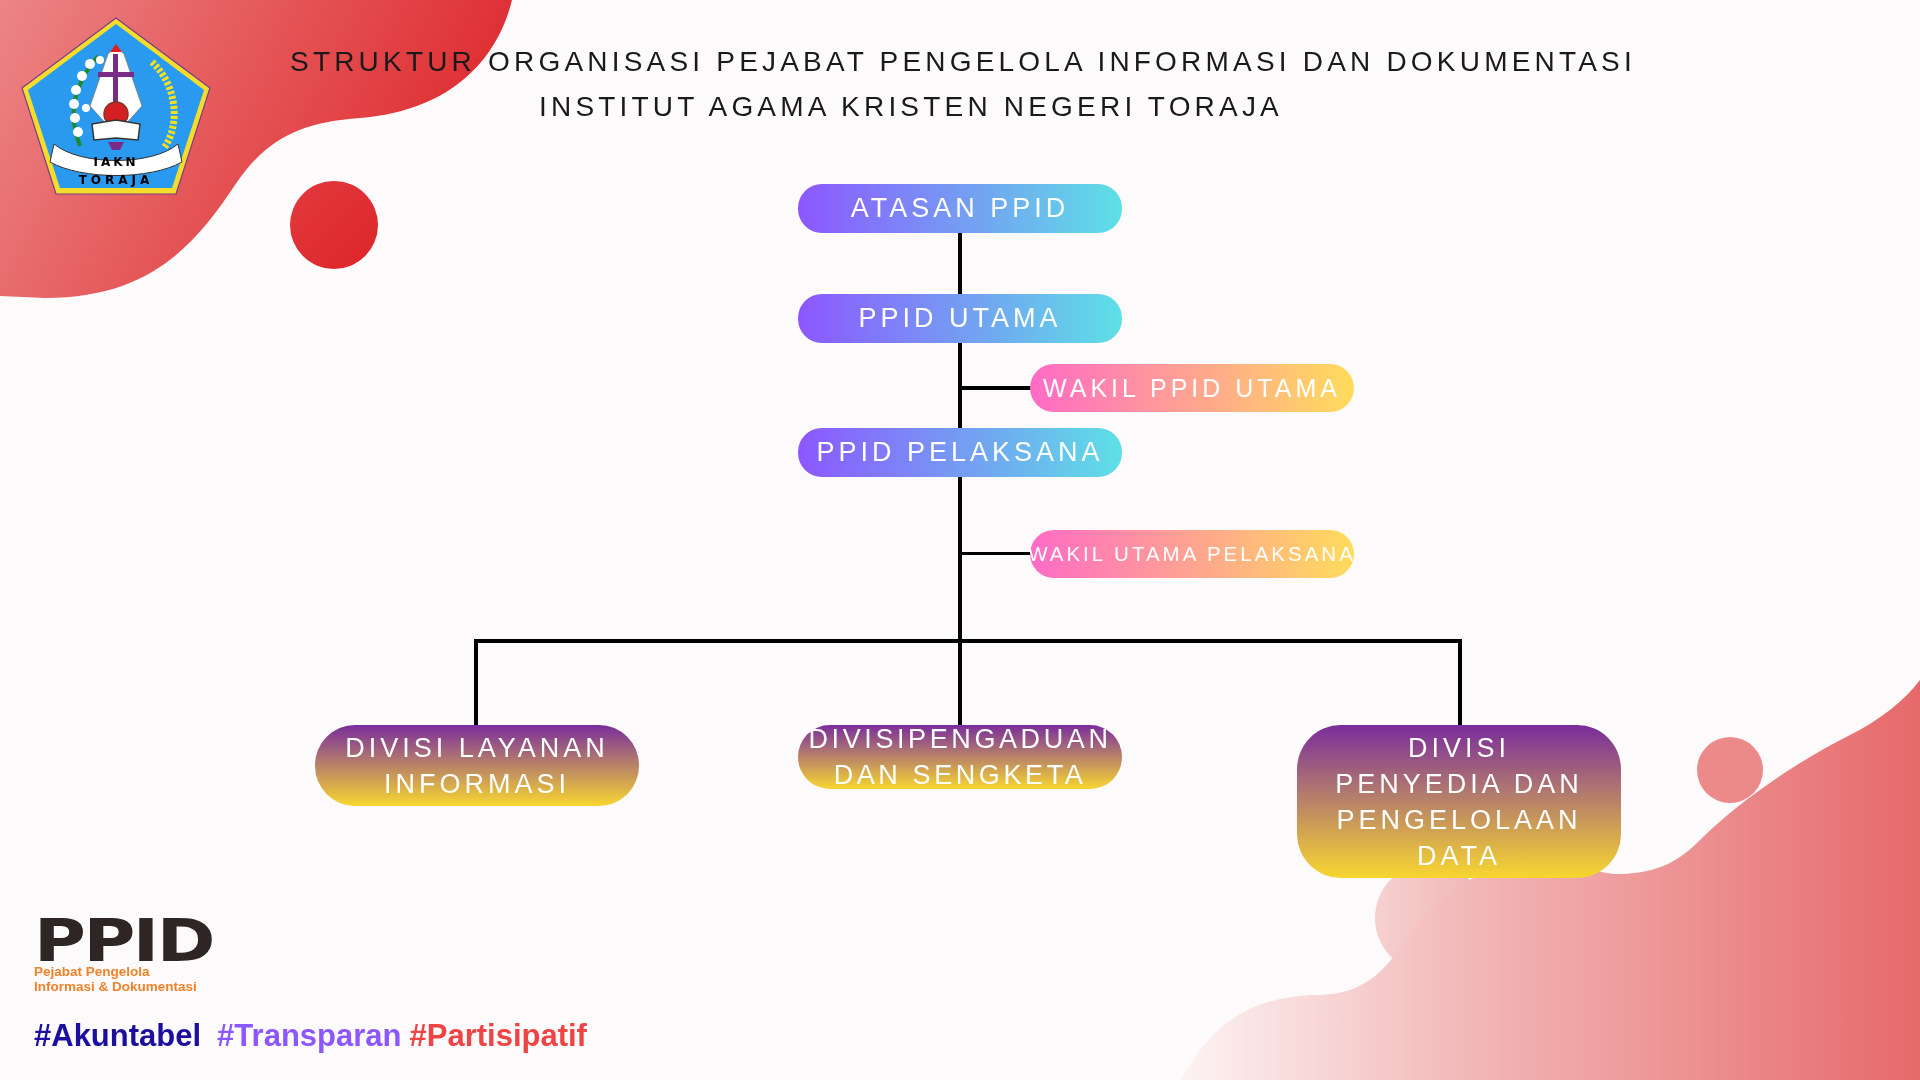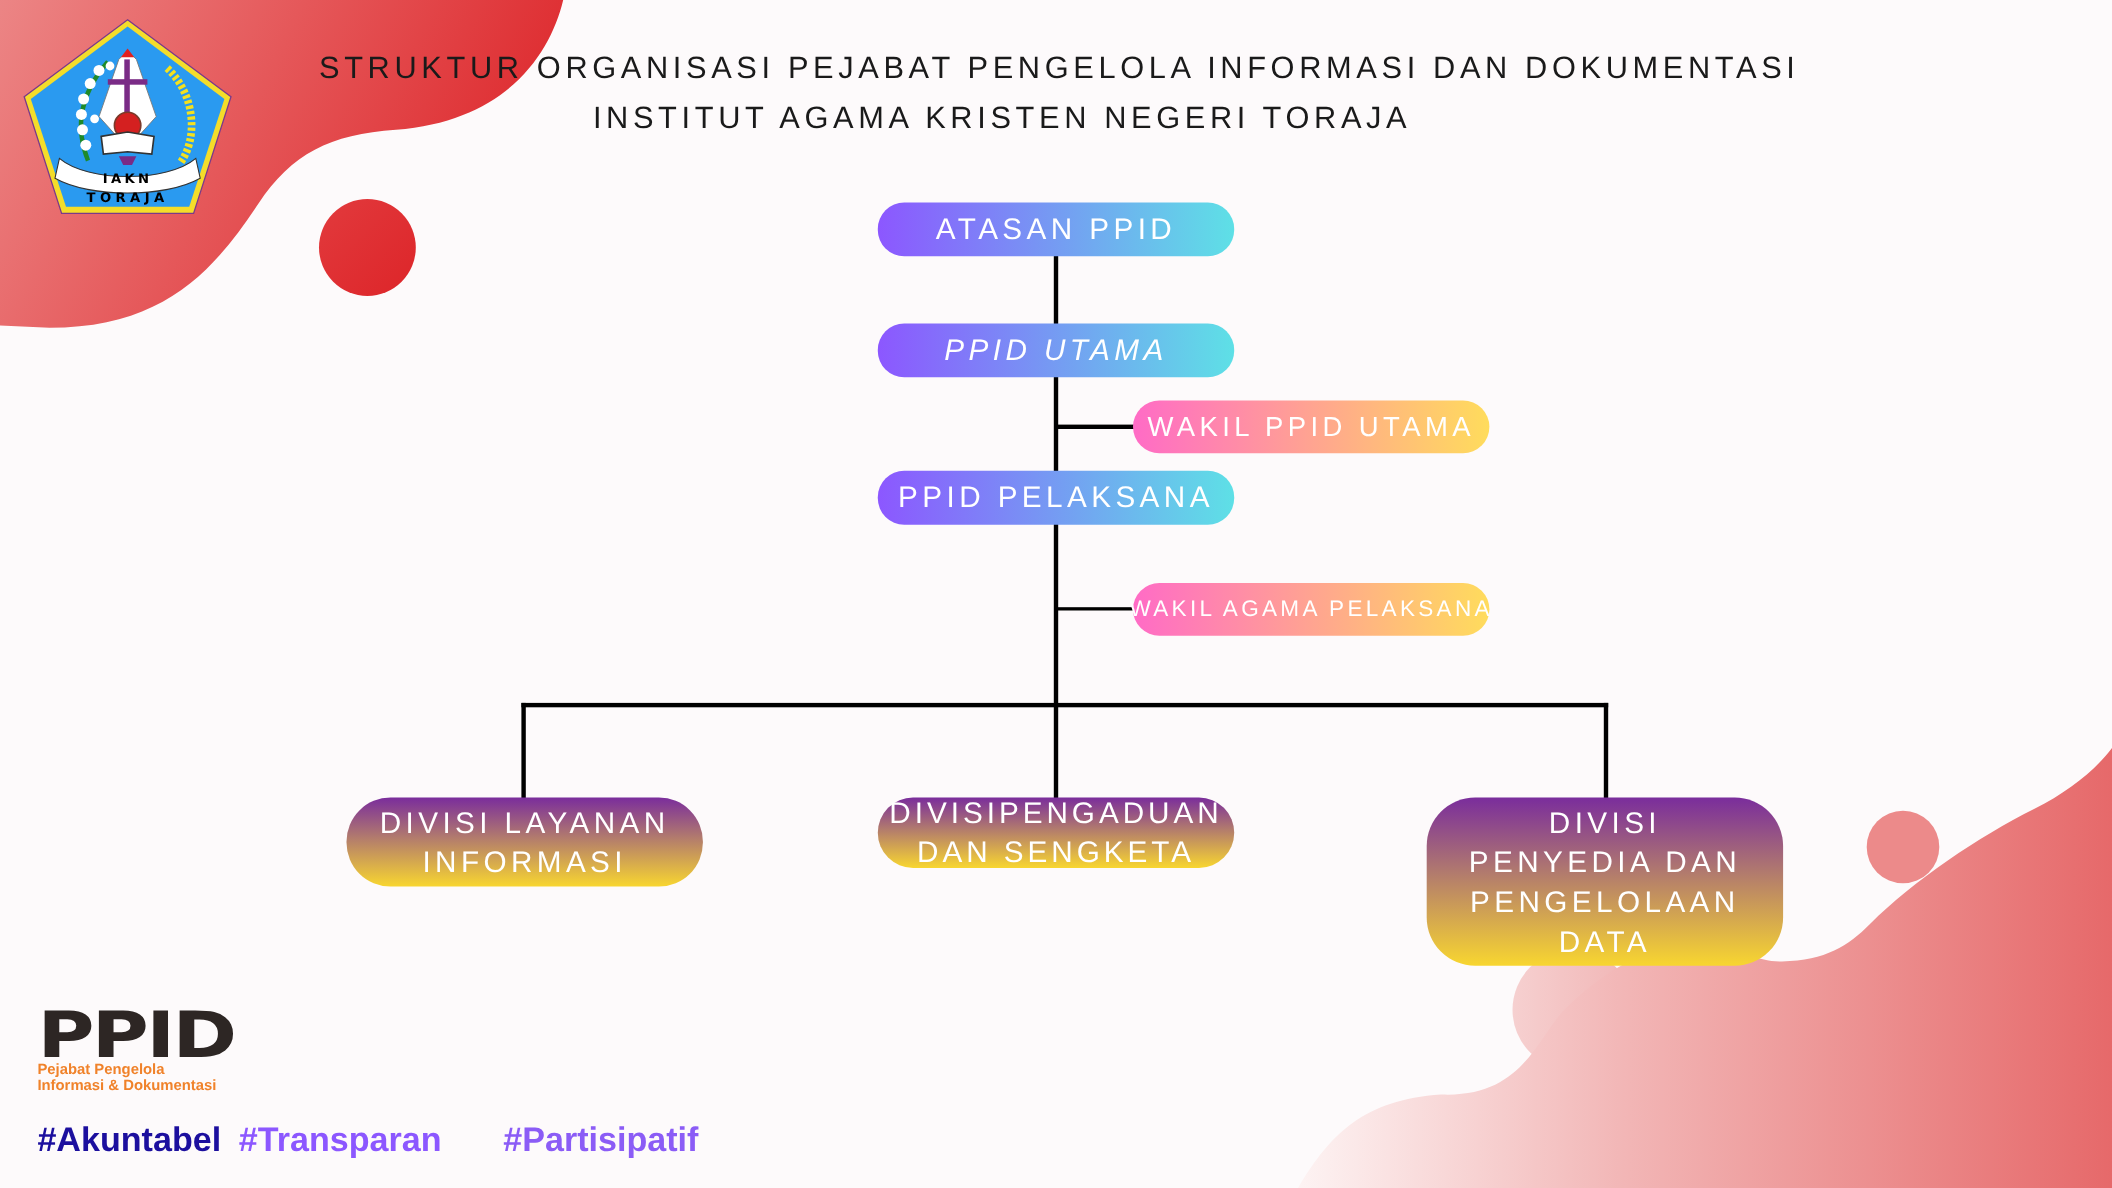--- a/index.html
+++ b/index.html
@@ -114,28 +114,28 @@
 <div class="title-line title-2">INSTITUT AGAMA KRISTEN NEGERI TORAJA</div>
 
 <div class="line" style="left:958px;top:232px;width:4px;height:494px;"></div>
 <div class="line" style="left:960px;top:386px;width:72px;height:4px;"></div>
 <div class="line" style="left:960px;top:552px;width:72px;height:3px;"></div>
 <div class="line" style="left:474px;top:639px;width:988px;height:4px;"></div>
 <div class="line" style="left:474px;top:639px;width:4px;height:87px;"></div>
 <div class="line" style="left:1458px;top:639px;width:4px;height:87px;"></div>
 
 <div class="node blue" style="top:184px;">ATASAN PPID</div>
-<div class="node blue" style="top:294px;font-style:italic;">PPID UTAMA</div>
+<div class="node blue" style="top:294px;">PPID UTAMA</div>
 <div class="node pink" style="top:364px;font-size:25px;">WAKIL PPID UTAMA</div>
 <div class="node blue" style="top:428px;text-align:center;">PPID PELAKSANA</div>
-<div class="node pink" style="top:530px;font-size:20.5px;letter-spacing:3px;">WAKIL AGAMA PELAKSANA</div>
+<div class="node pink" style="top:530px;font-size:20.5px;letter-spacing:3px;">WAKIL UTAMA PELAKSANA</div>
 
 <div class="node div" style="left:315px;top:725px;height:81px;border-radius:40px;">DIVISI LAYANAN INFORMASI</div>
 <div class="node div" style="left:798px;top:725px;height:64px;border-radius:40px;letter-spacing:3.6px;">DIVISIPENGADUAN DAN SENGKETA</div>
 <div class="node div" style="left:1297px;top:725px;height:153px;border-radius:44px;padding:16px 30px;">DIVISI PENYEDIA DAN PENGELOLAAN DATA</div>
 
 <div class="ppid-logo">PPID</div>
 <div class="ppid-sub" style="top:964px;">Pejabat Pengelola</div>
 <div class="ppid-sub" style="top:979px;">Informasi &amp; Dokumentasi</div>
 
 <div class="hashtags">
-  <span style="color:#1c0f9e;margin-right:16px;">#Akuntabel</span><span style="color:#8c57ff;margin-right:8px;">#Transparan</span><span style="color:#8b5cf6;margin-left:48px;">#Partisipatif</span>
+  <span style="color:#1c0f9e;margin-right:16px;">#Akuntabel</span><span style="color:#8c57ff;margin-right:8px;">#Transparan</span><span style="color:#ef4444;">#Partisipatif</span>
 </div>
 
 </body></html>

